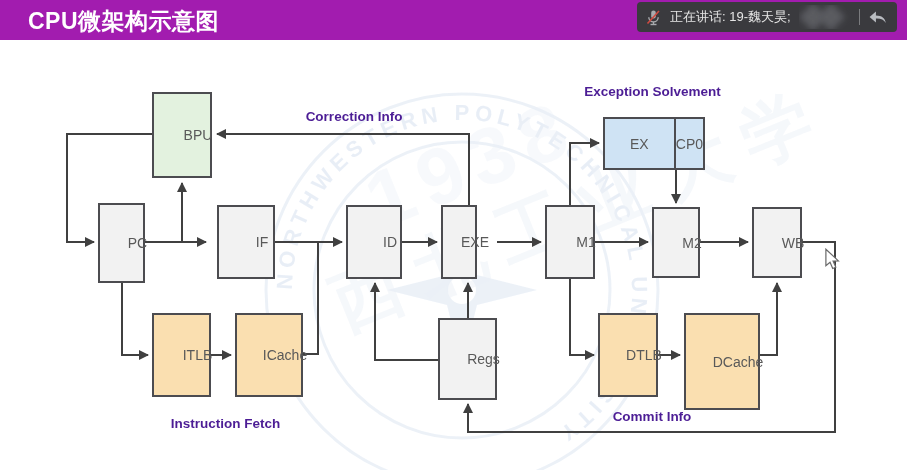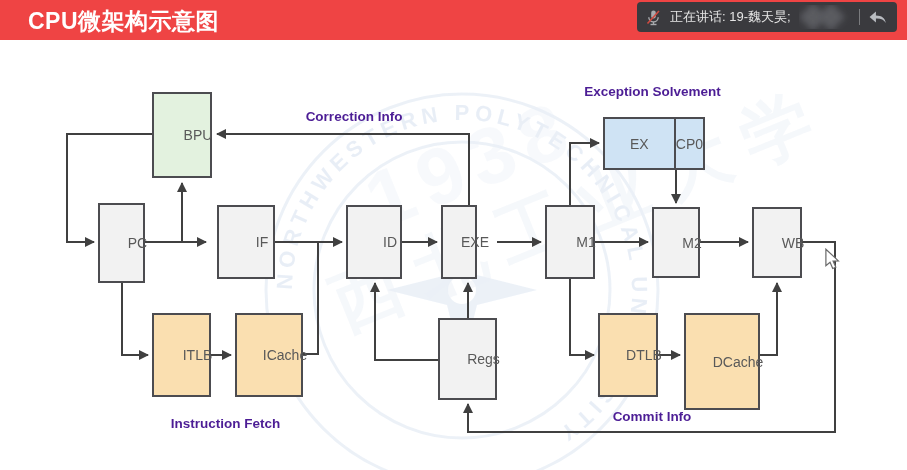--- a/index.html
+++ b/index.html
@@ -1,19 +1,19 @@
 <!DOCTYPE html>
 <html><head>
 <meta charset="utf-8">
 <style>
   html,body{margin:0;padding:0;background:#000;}
   #stage{position:relative;width:907px;height:470px;background:#ffffff;overflow:hidden;
          font-family:"Liberation Sans",sans-serif;}
   
-  #hdr{position:absolute;left:0;top:0;width:907px;height:40px;background:#ef4444;z-index:30;}
+  #hdr{position:absolute;left:0;top:0;width:907px;height:40px;background:#a21caf;z-index:30;}
   #hdr .title{position:absolute;left:28px;top:6px;font-size:23px;font-weight:bold;color:#ffffff;letter-spacing:.5px;}
   
   #ovl{position:absolute;left:637px;top:2px;width:260px;height:30px;background:#3a3a3e;border-radius:4px;
        display:flex;align-items:center;padding:0 8px;box-sizing:border-box;gap:8px;z-index:40;}
   #ovl .sp{font-size:13px;color:#e5e5e5;white-space:nowrap;}
   .blurwrap{display:flex;align-items:center;width:52px;height:24px;position:relative;overflow:hidden;flex:0 0 auto;}
   .blurdiamond{width:20px;height:20px;background:#5a5b60;transform:rotate(45deg);filter:blur(3px);position:absolute;}
   .bd1{left:4px;top:2px}.bd2{left:22px;top:2px}
   .vdiv{width:1px;height:16px;background:#7a7b7e;flex:0 0 auto;}
   

